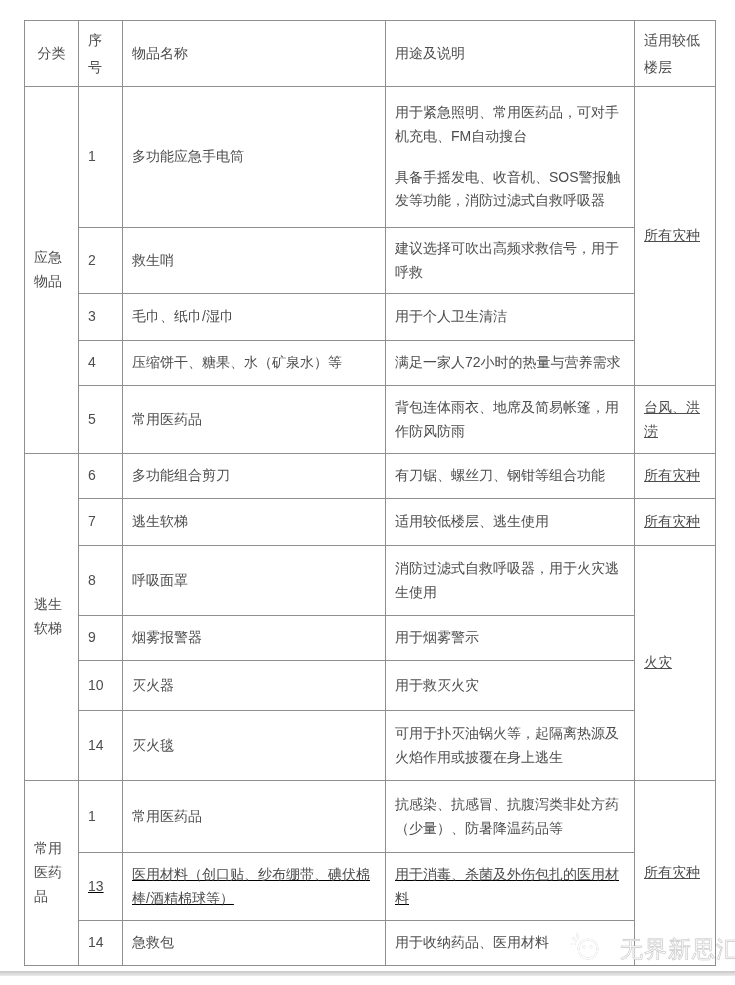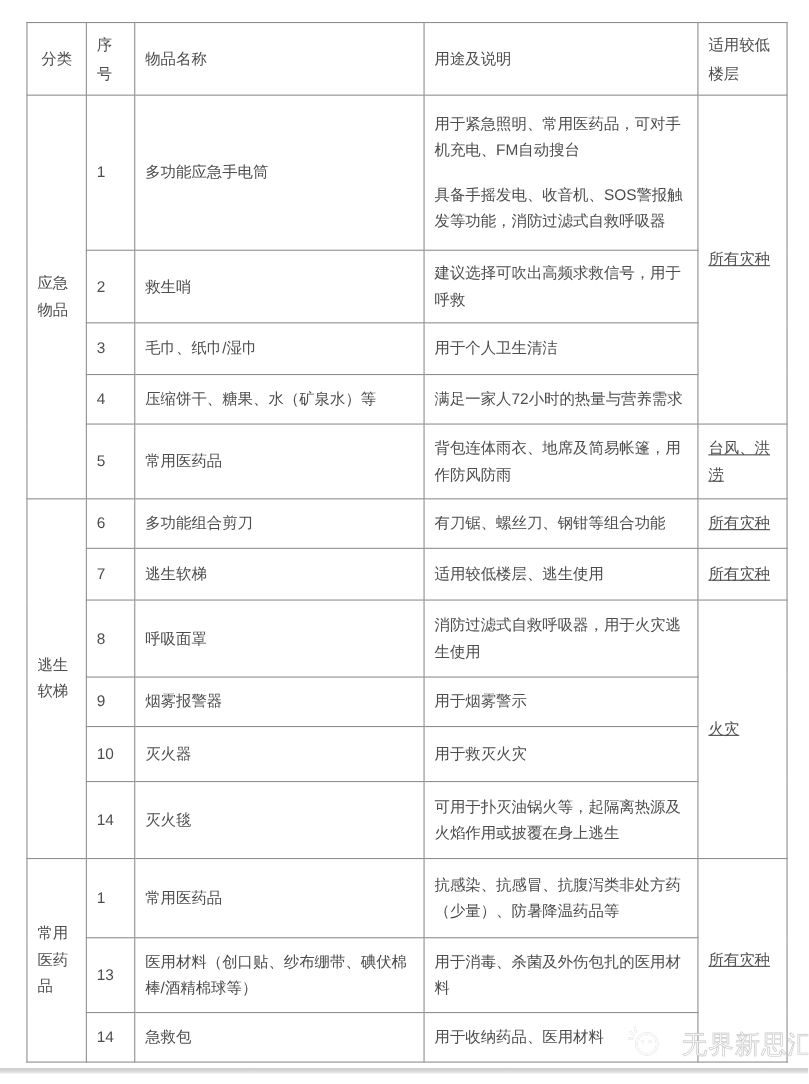--- a/index.html
+++ b/index.html
@@ -187,21 +187,21 @@
         </tr>
         <tr style="height: 72px;">
           <td class="category-cell" rowspan="3">常用医药品</td>
           <td class="num-cell">1</td>
           <td class="name-cell">常用医药品</td>
           <td class="desc-cell">
             <p>抗感染、抗感冒、抗腹泻类非处方药（少量）、防暑降温药品等</p>
           </td>
           <td class="disaster-cell" rowspan="3">所有灾种</td>
         </tr>
-        <tr style="height: 68px;">
+        <tr style="height: 68px; text-decoration: underline;">
           <td class="num-cell">13</td>
           <td class="name-cell">医用材料（创口贴、纱布绷带、碘伏棉棒/酒精棉球等）</td>
           <td class="desc-cell">
             <p>用于消毒、杀菌及外伤包扎的医用材料</p>
           </td>
         </tr>
         <tr style="height: 45px;">
           <td class="num-cell">14</td>
           <td class="name-cell">急救包</td>
           <td class="desc-cell">

